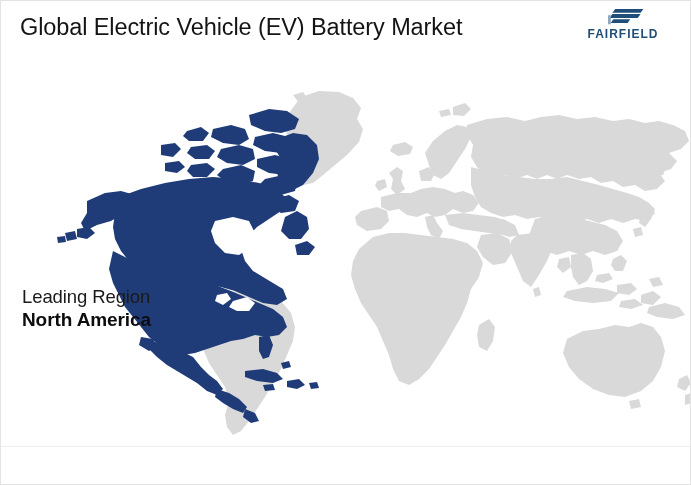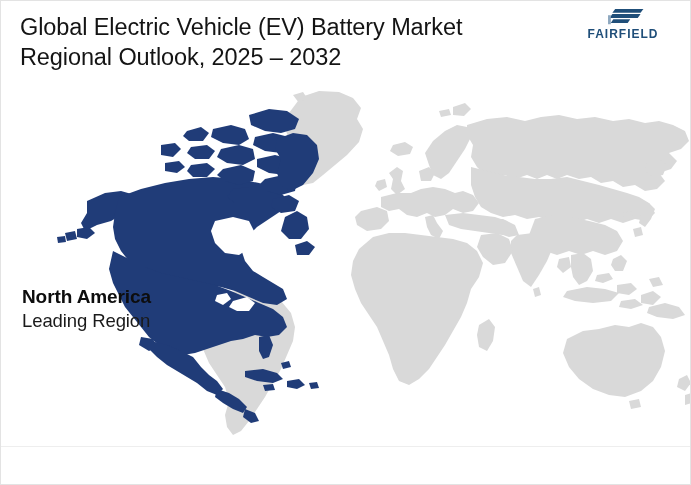--- a/index.html
+++ b/index.html
@@ -126,21 +126,20 @@
 </style>
 </head>
 <body>
 
 <div id="card">
 
   <div id="header">
 
     <div id="title">
       <span class="ln">Global Electric Vehicle (EV) Battery Market</span>
-      <span class="ln">Regional Outlook, 2025 – 2032</span>
     </div>
 
     <div id="logo">
       <svg id="logo-mark" viewBox="0 0 44 17" aria-hidden="true">
 
         <polygon points="14,0 44,0 41,4.1 11,4.1" fill="#1f4e79"></polygon>
         <polygon points="11,5.4 41,5.4 38,9.5 8,9.5" fill="#1f4e79"></polygon>
         <polygon points="12,10.8 30,10.8 27.3,14.9 9.3,14.9" fill="#1f4e79"></polygon>
         <rect x="6.4" y="6.6" width="3.0" height="9.6" fill="#8fa9c0"></rect>
       </svg>
@@ -276,19 +275,19 @@
         <path d="M262,306 L272,305 L274,311 L264,312 Z"></path>
 
         <path d="M280,284 L288,282 L290,288 L282,290 Z"></path>
 
       </g>
 
     </svg>
   </div>
 
   <div id="callout">
+    <span id="callout-label">Leading Region</span>
     <span id="callout-value">North America</span>
-    <span id="callout-label">Leading Region</span>
   </div>
 
   <div id="footer-rule"></div>
 
 </div>
 
 </body></html>

